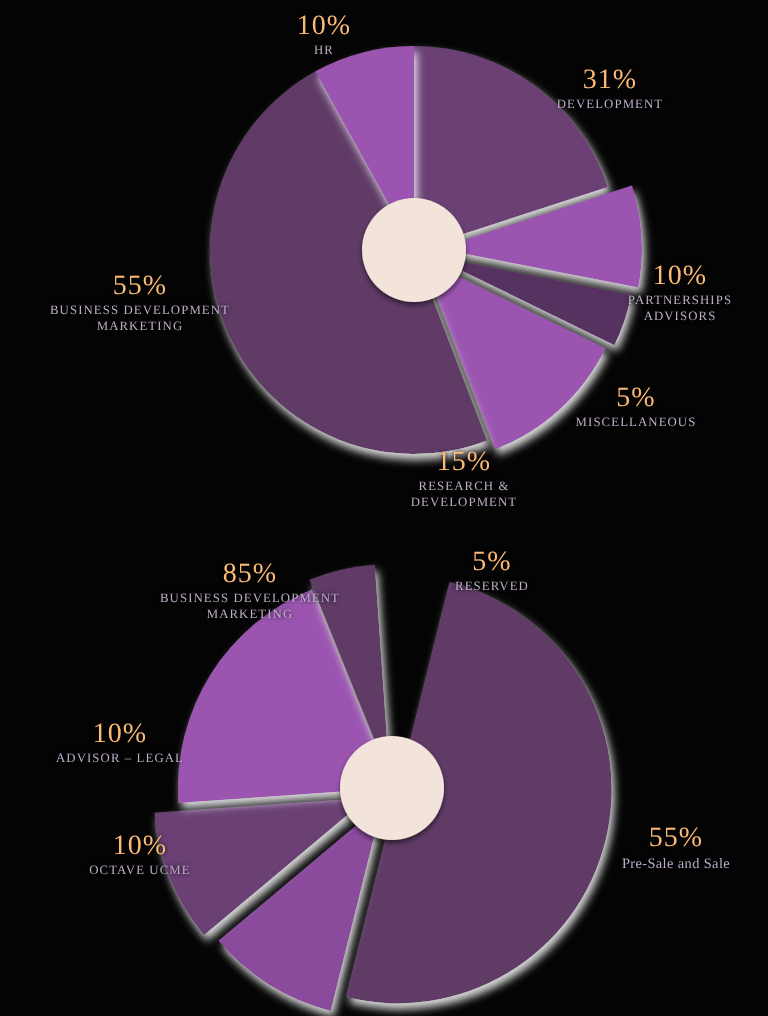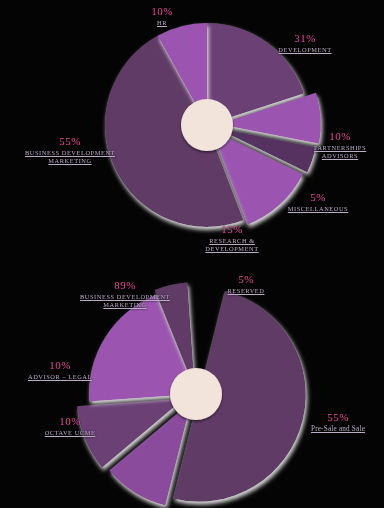--- a/index.html
+++ b/index.html
@@ -19,32 +19,31 @@
     color:#b6a5c2;
     text-align:center;
     line-height:1.08;
     letter-spacing:.3px;
     text-shadow:0 0 2px rgba(0,0,0,.9);
     pointer-events:none;
     white-space:nowrap;
   }
   .pct{
     display:block;
-    font-size:11px;
-    color:#ec4899;
+    font-size:14px;
+    color:#fdba74;
     letter-spacing:.5px;
     margin-bottom:1px;
   }
   .name{
     display:block;
     font-size:6.4px;
     color:#bdaec8;
     letter-spacing:.55px;
     line-height:1.25;
-    text-decoration:underline;
   }
   .name.mixed{font-size:7.2px;letter-spacing:.2px;}
 </style>
 </head>
 <body>
 
 <div class="stage">
 
   <div class="chart-wrap" id="chart-top">
     <svg viewBox="0 0 384 254">
@@ -115,21 +114,21 @@
           <path d="M 196 140 L 221.88564282916445 36.178357288468376 A 107 107 0 0 1 170.11435717083555 243.82164271153164 Z" fill="#5e3a66" transform="translate(2.91 0.73)" filter="url(#rimBot)"></path>
           <path d="M 196 140 L 170.11435717083555 243.82164271153164 A 107 107 0 0 1 114.03324458626936 208.7782742364597 Z" fill="#8a4b9c" transform="translate(-4.77 7.63)" filter="url(#rimBot)"></path>
           <path d="M 196 140 L 114.03324458626936 208.7782742364597 A 107 107 0 0 1 89.2606466221988 147.46394269062142 Z" fill="#6b3f75" transform="translate(-12.05 4.87)" filter="url(#rimBot)"></path>
           <path d="M 196 140 L 89.2606466221988 147.46394269062142 A 107 107 0 0 1 155.91709450449738 40.791327561353754 Z" fill="#9b55b0" transform="translate(0.00 0.00)" filter="url(#rimBot)"></path>
           <path d="M 196 140 L 155.91709450449738 40.791327561353754 A 107 107 0 0 1 188.53605730937858 33.260646622198806 Z" fill="#5e3a66" transform="translate(-1.12 -4.87)" filter="url(#rimBot)"></path>
         </g>
       <circle cx="196" cy="140" r="26" fill="#f2e4da" filter="url(#softBot)"></circle>
     </svg>
 
     <div class="label" style="left:60px;top:26px;width:130px;">
-      <span class="pct">89%</span>
+      <span class="pct">85%</span>
       <span class="name">BUSINESS DEVELOPMENT</span>
       <span class="name">MARKETING</span>
     </div>
 
     <div class="label" style="left:204px;top:20px;width:84px;">
       <span class="pct">5%</span>
       <span class="name">RESERVED</span>
     </div>
 
     <div class="label" style="left:8px;top:106px;width:104px;">

